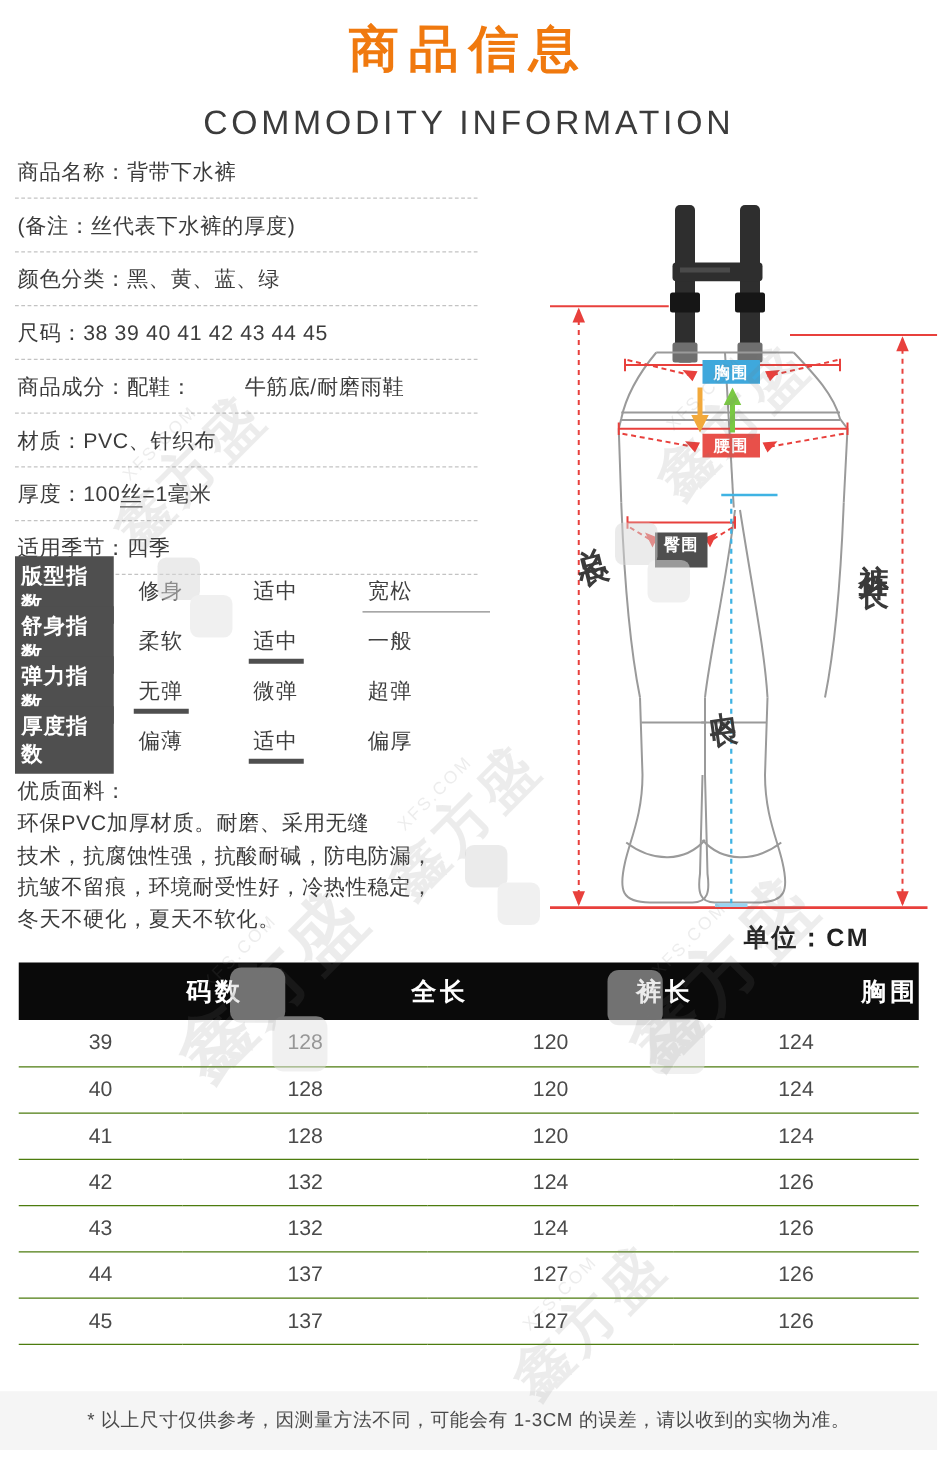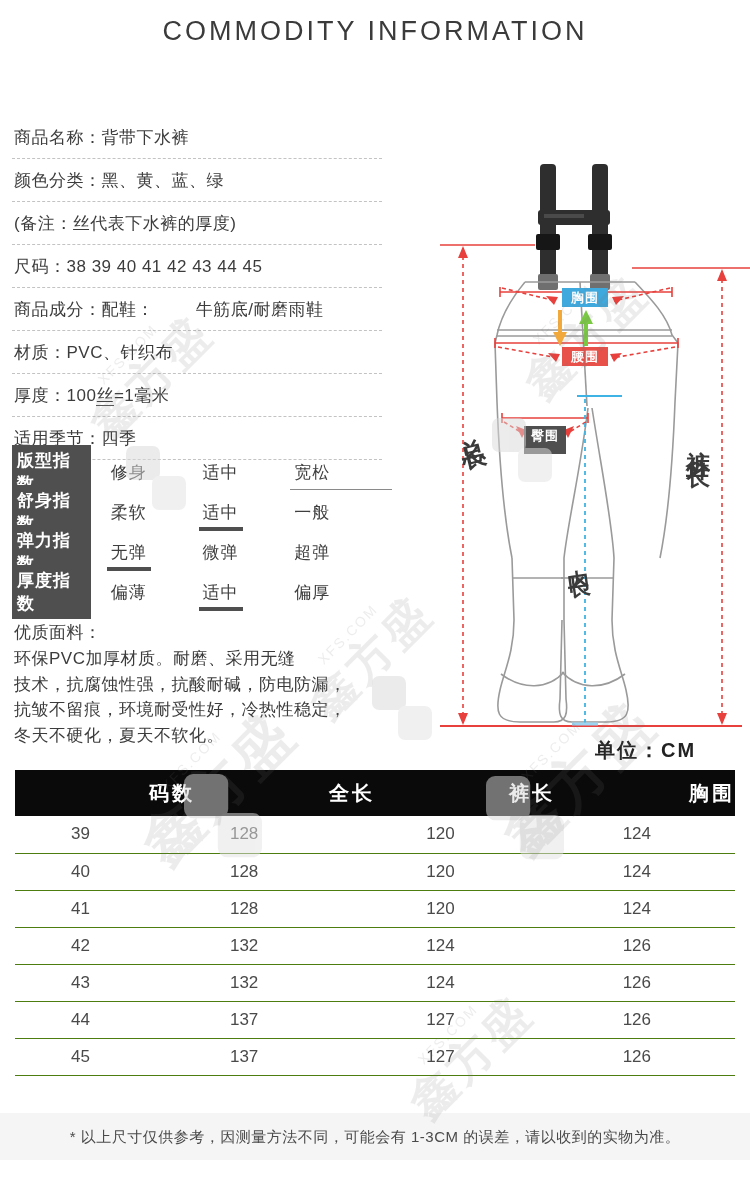--- a/index.html
+++ b/index.html
@@ -69,26 +69,27 @@
   .wm-logo::before, .wm-logo::after { content:""; position:absolute; width:34px; height:34px;
         background:#d9d9d9; border-radius:7px; }
   .wm-logo::before { left:0; top:0; }
   .wm-logo::after { left:26px; top:30px; background:#e3e3e3; }
 </style>
 </head>
 <body>
 
 <div class="page">
 
+  <div class="title">商品信息</div>
   <div class="subtitle">COMMODITY INFORMATION</div>
 
   <div class="specs">
     <div class="spec-line">商品名称：背带下水裤</div>
+    <div class="spec-line">(备注：丝代表下水裤的厚度)</div>
     <div class="spec-line">颜色分类：黑、黄、蓝、绿</div>
-    <div class="spec-line">(备注：丝代表下水裤的厚度)</div>
     <div class="spec-line">尺码：38 39 40 41 42 43 44 45</div>
     <div class="spec-line">商品成分：配鞋：        牛筋底/耐磨雨鞋</div>
     <div class="spec-line">材质：PVC、针织布</div>
     <div class="spec-line"><span>厚度：100</span><span class="u">丝</span><span>=1毫米</span></div>
     <div class="spec-line">适用季节：四季</div>
   </div>
 
   <div class="indices">
     <div class="idx-row r0">
       <span class="idx-badge">版型指数</span>

